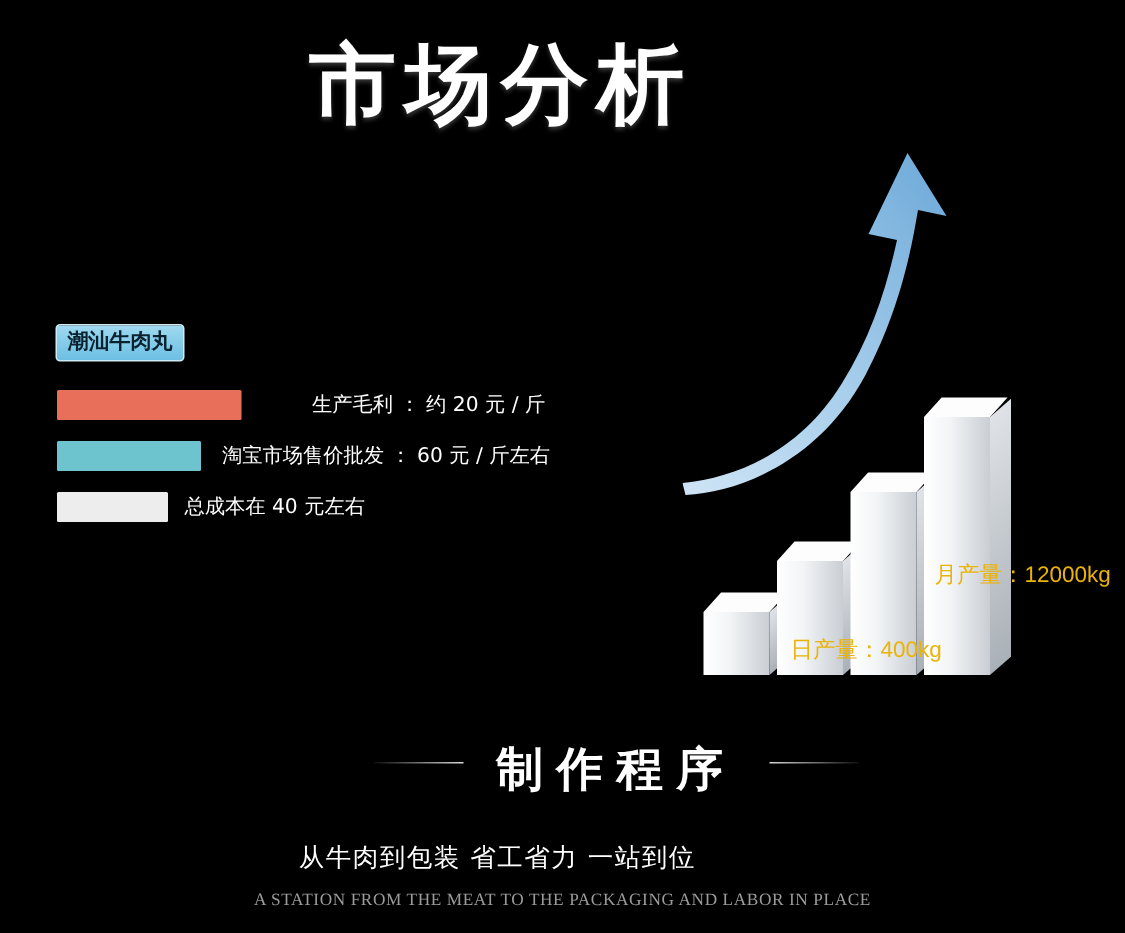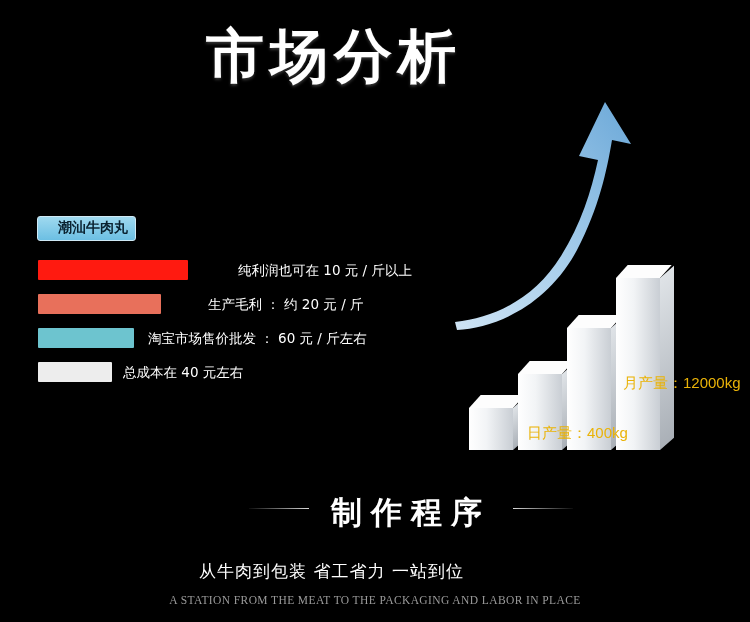--- a/index.html
+++ b/index.html
@@ -35,21 +35,21 @@
   #brand-tag {
     position: absolute;
     left: 37px;
     top: 216px;
     background: linear-gradient(#9fd9ef, #6cbfe3);
     border: 1px solid #cfe9f5;
     border-radius: 3px;
     color: #0a2230;
     font-size: 14px;
     font-weight: bold;
-    padding: 2px 7px 3px 20px;
+    padding: 2px 7px 3px 7px;
     font-family: "DejaVu Sans", "Liberation Sans", sans-serif;
   }
 
   
   #bars-block {
     position: absolute;
     left: 38px;
     top: 256px;
     width: 420px;
   }
@@ -168,24 +168,20 @@
 </style>
 </head>
 <body>
 
 <div id="main-title">市场分析</div>
 
 <div id="brand-tag">潮汕牛肉丸</div>
 
 <div id="bars-block">
 
-  <div class="bar-row">
-    <div class="bar" style="width:150px;background:#ff1a10;"></div>
-    <div class="bar-label" style="left:200px;">纯利润也可在 10 元 / 斤以上</div>
-  </div>
 
   <div class="bar-row">
     <div class="bar" style="width:123px;background:#e8705b;"></div>
     <div class="bar-label" style="left:170px;">生产毛利 ： 约 20 元 / 斤</div>
   </div>
 
   <div class="bar-row">
     <div class="bar" style="width:96px;background:#6dc4cf;"></div>
     <div class="bar-label" style="left:110px;">淘宝市场售价批发 ： 60 元 / 斤左右</div>
   </div>

